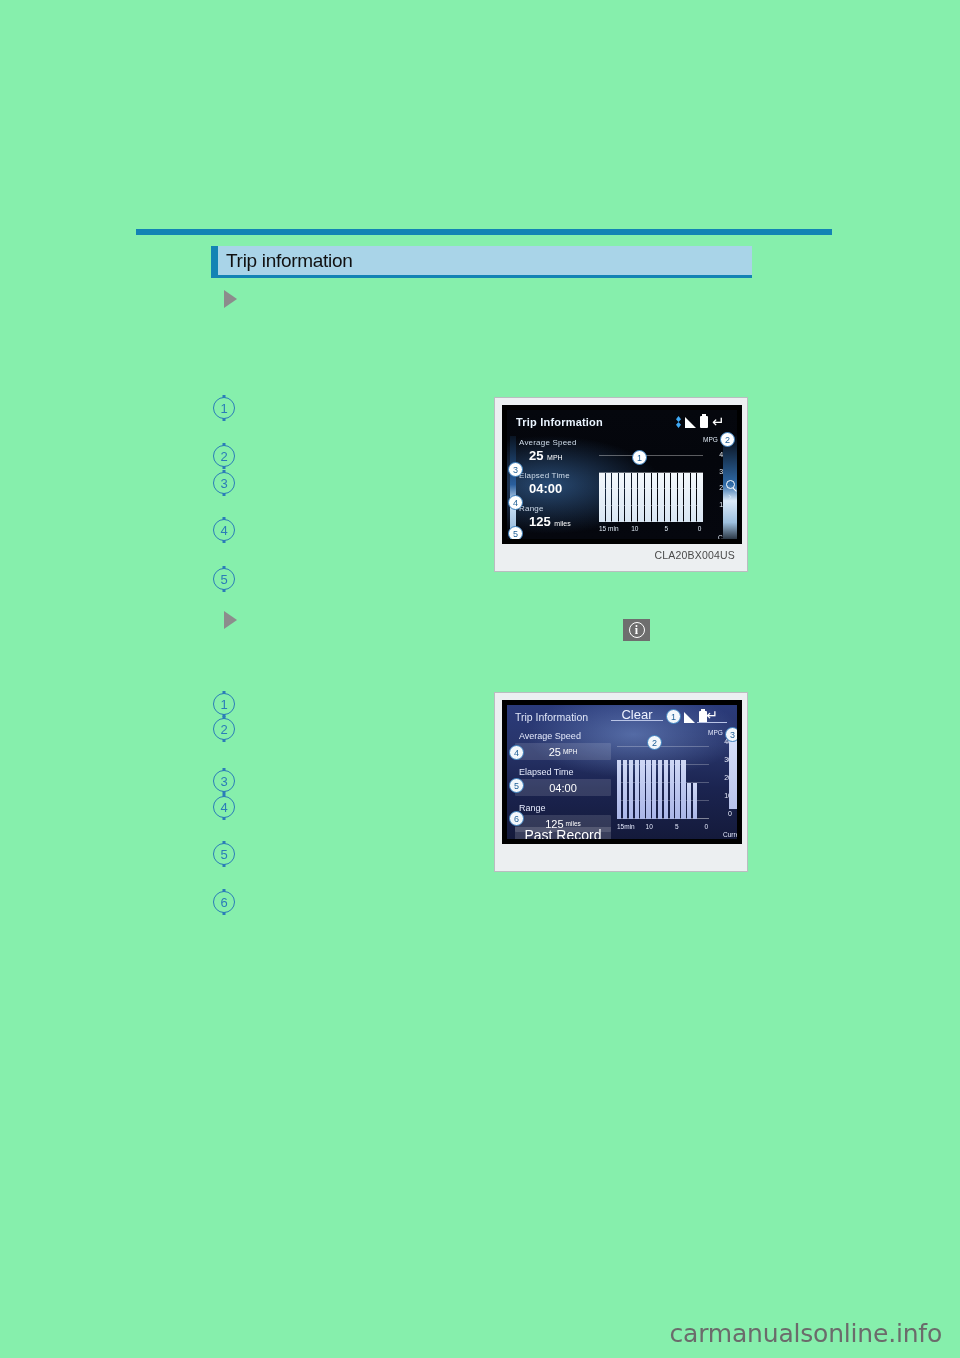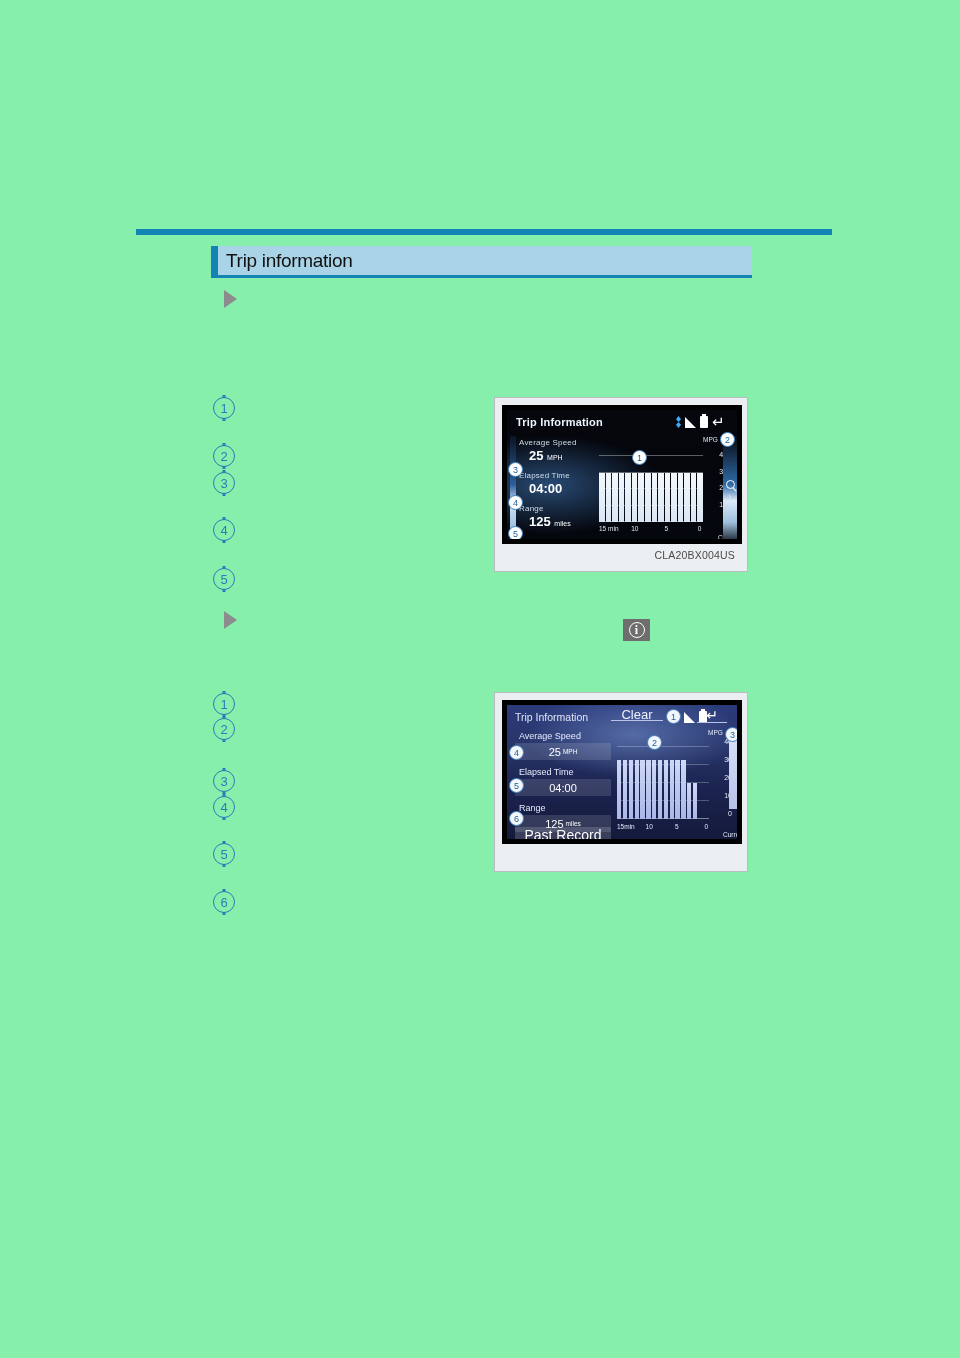--- a/index.html
+++ b/index.html
@@ -415,13 +415,14 @@
       <div class="ov" style="left:159px; top:4px;">1</div>
       <div class="ov" style="left:140px; top:30px;">2</div>
       <div class="ov" style="left:218px; top:22px;">3</div>
       <div class="ov" style="left:2px; top:40px;">4</div>
       <div class="ov" style="left:2px; top:73px;">5</div>
       <div class="ov" style="left:2px; top:106px;">6</div>
     </div>
 
   </div>
 
+  <div class="watermark">carmanualsonline.info</div>
 </div>
 
 </body></html>

